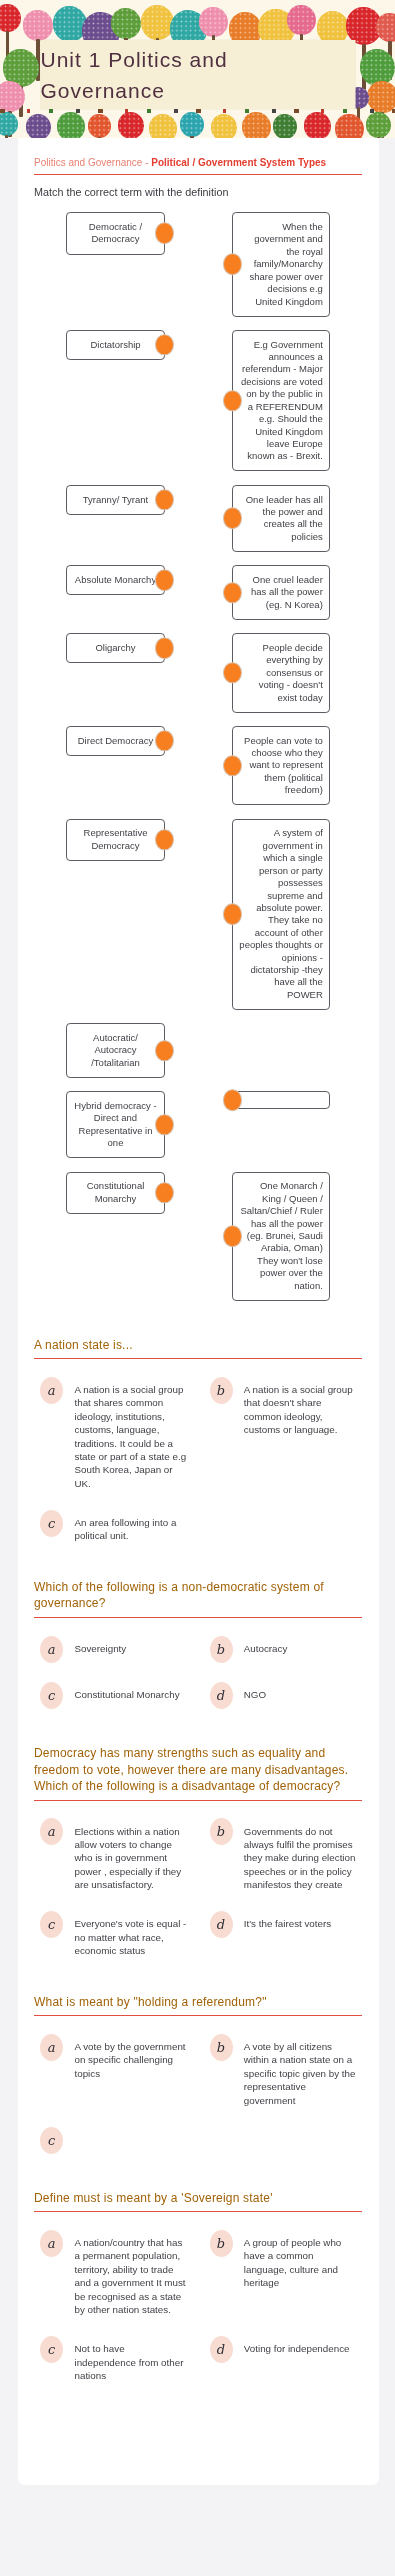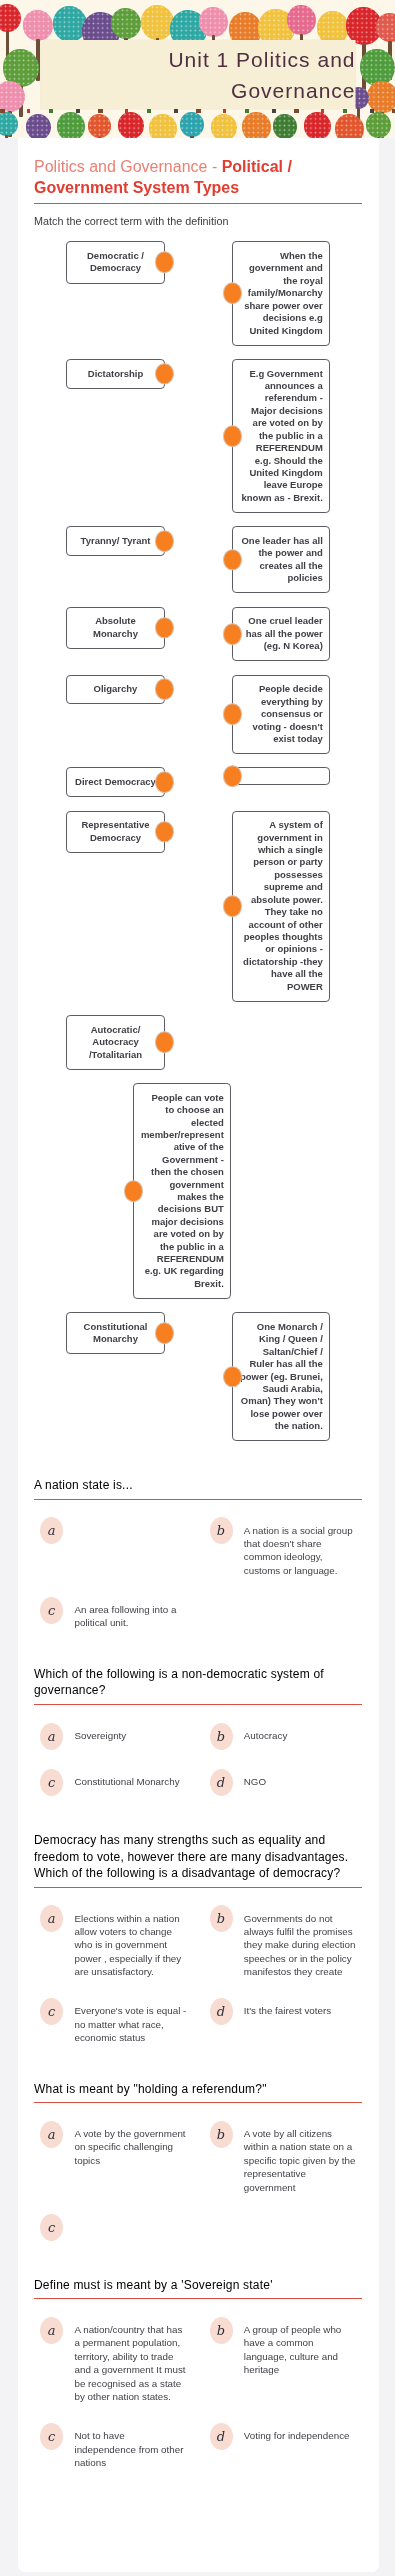--- a/index.html
+++ b/index.html
@@ -10,55 +10,55 @@
   
   header { position:relative; width:396px; height:138px; background:#fcf7e9; overflow:hidden; }
   .tree { position:absolute; }
   .crown { border-radius:48% 52% 50% 50%;
            background-image:radial-gradient(rgba(255,255,255,.55) 0.7px, rgba(255,255,255,0) 1.1px);
            background-size:4.6px 4.6px; }
   .trunk { width:3.6px; background:#6d4e37; margin:-1.5px auto 0; border-radius:1px; }
   .banner { position:absolute; left:50%; transform:translateX(-50%); top:40px; width:315px; height:69px;
             background:#f6efd6; z-index:3; display:flex; flex-direction:column; justify-content:center;
             box-shadow:0 0 0 0.5px rgba(120,90,40,.08); }
-  .title-line { text-align:right; font-size:21px; line-height:31px; color:#4f2f40; letter-spacing:1px; }
+  .title-line { text-align:left; font-size:21px; line-height:31px; color:#4f2f40; letter-spacing:1px; }
   .confetti { position:absolute; top:109px; left:0; width:396px; height:3.6px; z-index:2;
               background:repeating-linear-gradient(90deg,
                 #7a4a2b 0 5.2px, rgba(0,0,0,0) 5.2px 27px,
                 #c03a2e 27px 30px, rgba(0,0,0,0) 30px 49px,
                 #3f7d33 49px 53px, rgba(0,0,0,0) 53px 76px,
                 #454545 76px 80px, rgba(0,0,0,0) 80px 98px); }
 
   
   .card { width:361px; margin:0 auto; background:#ffffff; border-radius:0 0 7.2px 7.2px;
           padding:17.5px 16.5px 103px; position:relative; }
 
-  .breadcrumb { font-size:16px; line-height:21px; }
+  .breadcrumb { font-size:10px; line-height:13px; }
   .bc-light { color:#ea8073; }
   .bc-strong { color:#e23d30; font-weight:bold; }
   .rule { border:none; border-top:1px solid #de4e41; margin-top:5.2px; }
 
   .match-instruction { font-size:10.8px; color:#3b3b42; margin-top:11.3px; }
 
   
   #pairs { margin-top:14.4px; }
-  .pair { display:flex; align-items:flex-start; margin-left:32px; margin-bottom:13.4px;font-weight:bold; }
+  .pair { display:flex; align-items:flex-start; margin-left:32px; margin-bottom:13.4px; }
   .mbox { border:0.5px solid #5b5b63; border-radius:4.1px; background:#fff; text-align:center;
           font-size:9.5px; line-height:12.4px; color:#3f3f46; position:relative;
           padding:7.7px 6.2px; overflow-wrap:break-word; }
   .term-box { width:99px; }
   .def-box  { width:98px; margin-left:67px;text-align:right; }
   .dot { position:absolute; width:18.5px; height:21.6px; border-radius:50%;
          background:#f87f1f; border:1px solid #d8c0ad; top:50%; transform:translateY(-50%); }
   .dot-right { right:-9.8px; }
   .dot-left  { left:-9.8px; }
 
   
   .qsec { margin-top:36px; }
-  .q-heading { font-size:12px; line-height:16.5px; color:#000000; font-weight:normal; letter-spacing:0.2px; }
+  .q-heading { font-size:12px; line-height:16.5px; color:#a16207; font-weight:normal; letter-spacing:0.2px; }
   .options { display:grid; grid-template-columns:1fr 1fr; column-gap:23px; row-gap:19.6px;
              margin-top:17.5px; padding:0 6.2px; }
   .option { display:flex; align-items:flex-start; gap:11.3px; }
   .badge { flex:0 0 23px; width:23px; height:27px; border-radius:50%; background:#f8dcd2;
            display:flex; align-items:center; justify-content:center;
            font-family:"DejaVu Serif", serif; font-style:italic; font-size:13px; color:#2f2f36; }
   .opt-text { font-size:9.8px; line-height:13.4px; padding-top:6.2px; overflow-wrap:break-word; }
 </style>
 </head>
 <body>
@@ -262,20 +262,21 @@
       <span class="dot dot-left"></span>
     </div>
   </div>
 
   <div class="pair">
     <div class="mbox term-box">
       <span class="term-text">Direct Democracy</span>
       <span class="dot dot-right"></span>
     </div>
     <div class="mbox def-box">
+      <span class="def-text">People can vote to choose who they want to represent them (political freedom)</span>
       <span class="dot dot-left"></span>
     </div>
   </div>
 
   <div class="pair">
     <div class="mbox term-box">
       <span class="term-text">Representative Democracy</span>
       <span class="dot dot-right"></span>
     </div>
     <div class="mbox def-box">
@@ -285,22 +286,25 @@
   </div>
 
   <div class="pair">
     <div class="mbox term-box">
       <span class="term-text">Autocratic/ Autocracy /Totalitarian</span>
       <span class="dot dot-right"></span>
     </div>
   </div>
 
   <div class="pair">
-    <div class="mbox def-box">
-      <span class="def-text">People can vote to choose an elected member/representative of the Government - then the chosen government makes the decisions BUT major decisions are voted on by the public in a REFERENDUM e.g. UK regarding Brexit.</span>
+    <div class="mbox term-box">
+      <span class="term-text">Hybrid democracy - Direct and Representative in one</span>
+      <span class="dot dot-right"></span>
+    </div>
+    <div class="mbox def-box">
       <span class="dot dot-left"></span>
     </div>
   </div>
 
   <div class="pair">
     <div class="mbox term-box">
       <span class="term-text">Constitutional Monarchy</span>
       <span class="dot dot-right"></span>
     </div>
     <div class="mbox def-box">
@@ -312,20 +316,21 @@
 
     <div id="questions">
   <section class="qsec">
     <div class="q-head-wrap">
             <h2 class="q-heading">A nation state is...</h2>
           </div>
     <hr class="rule">
     <div class="options">
   <div class="option">
     <span class="badge">a</span>
+    <span class="opt-text">A nation is a social group that shares common ideology, institutions, customs, language, traditions. It could be a state or part of a state e.g South Korea, Japan or UK.</span>
   </div>
 
   <div class="option">
     <span class="badge">b</span>
     <span class="opt-text">A nation is a social group that doesn't share common ideology, customs or language.</span>
   </div>
 
   <div class="option">
     <span class="badge">c</span>
     <span class="opt-text">An area following into a political unit.</span>

